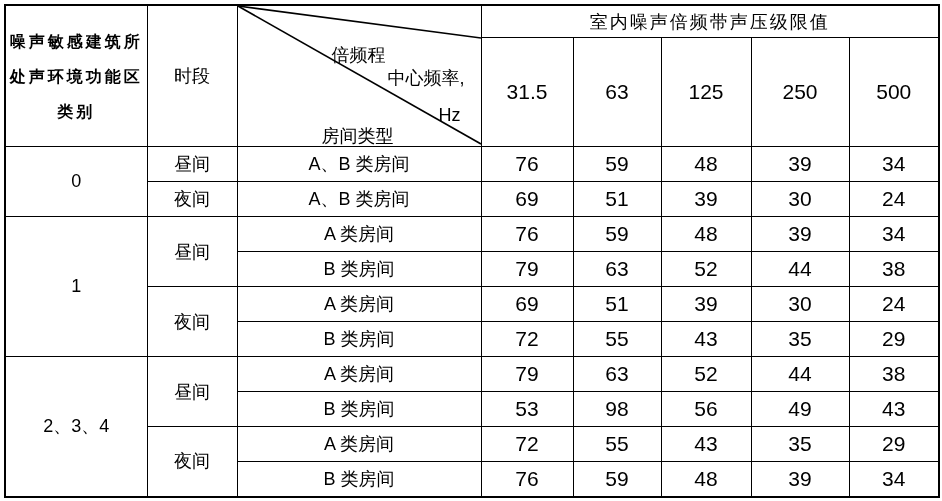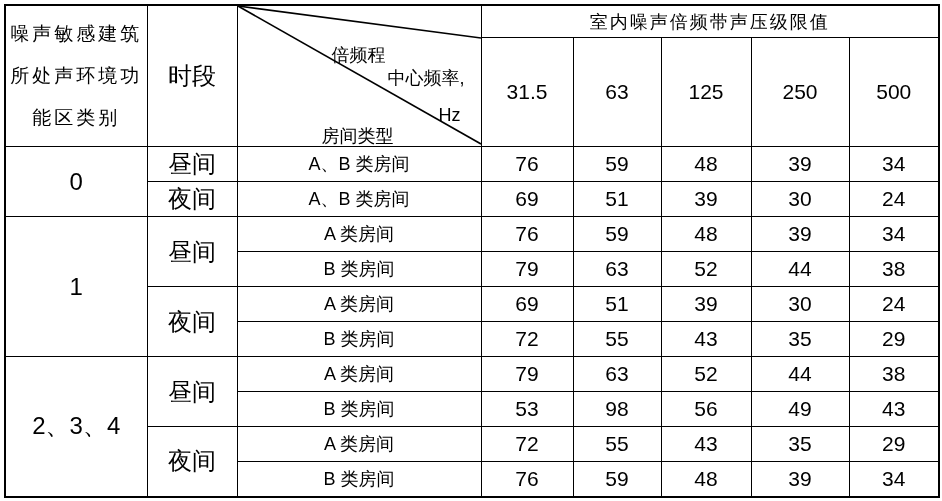--- a/index.html
+++ b/index.html
@@ -28,27 +28,28 @@
     text-align: center;
     vertical-align: middle;
     padding: 0;
     overflow: hidden;
   }
   tr.h-top   { height: 32px; }
   tr.h-freq  { height: 106px; }
   tr.h-data  { height: 35px; }
 
   td.cat-header {
-    font-size: 19px;
+    font-size: 16px;
     letter-spacing: 3px;
-    line-height: 42px;
+    line-height: 35px;
     padding: 0 13px;
+    font-weight: bold;
   }
   td.period-header, td.per, td.cat {
-    font-size: 24px;
+    font-size: 18px;
   }
   td.span-title {
     font-size: 18px;
     letter-spacing: 2px;
     border-radius: 13px;
   }
   td.freq, td.val {
     font-size: 21px;
   }
   td.room {

